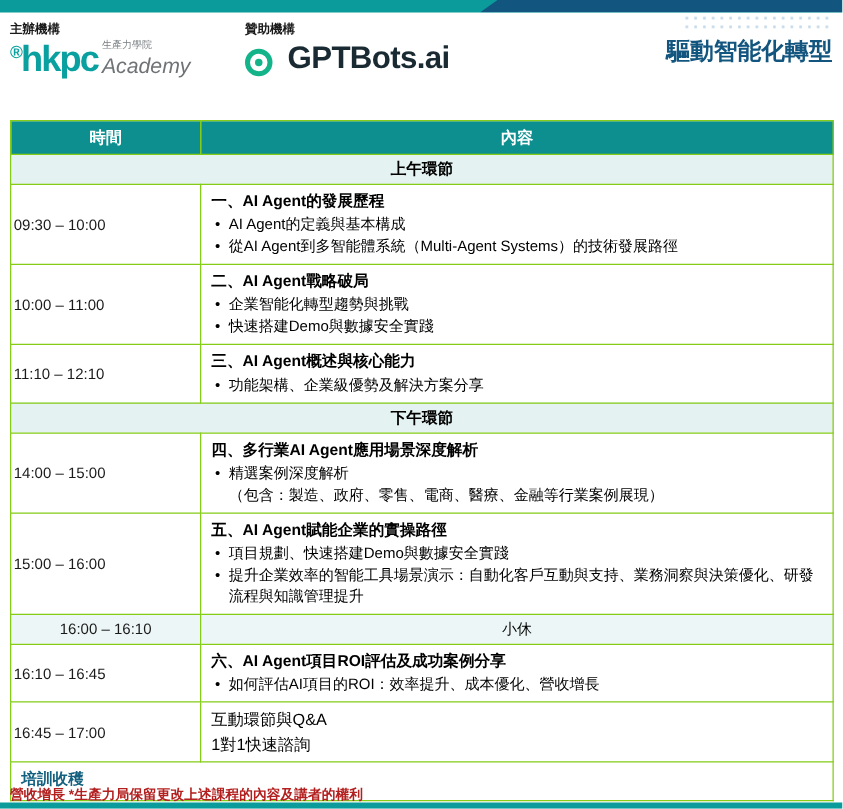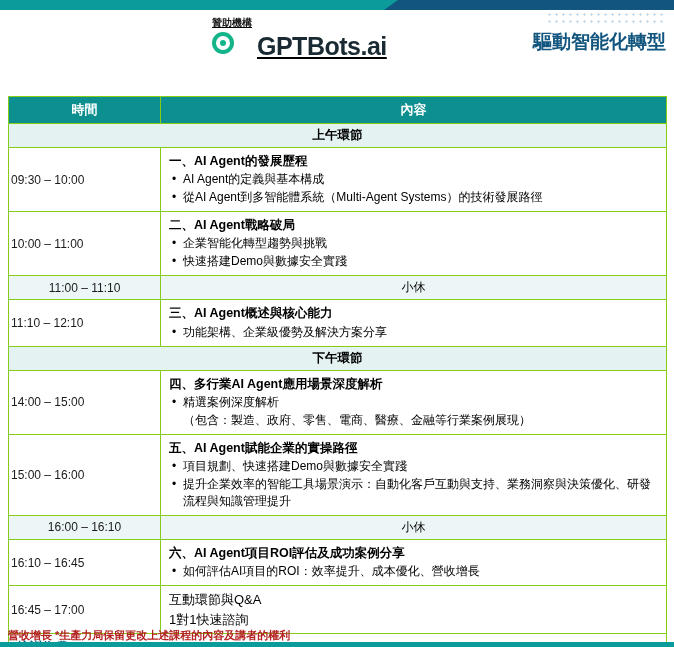--- a/index.html
+++ b/index.html
@@ -84,26 +84,26 @@
     margin-bottom: 2px;
   }
   .hkpc-cn {
     font-size: 8px;
     color: #7a7f82;
     line-height: 1;
     margin-bottom: 4px;
   }
   .spon-block {
     position: absolute;
-    left: 212px; top: 16px; text-decoration: underline;
+    left: 196px; top: 16px;
   }
   .gptbots {
     display: flex;
-    align-items: flex-start;
-    gap: 23px;
+    align-items: flex-end;
+    gap: 12px;
   }
   .gptbots-ring {
     width: 22px; height: 22px;
     border-radius: 50%;
     border: 4px solid #13b48a;
     box-sizing: border-box;
     position: relative;
   }
   .gptbots-ring::after {
     content: "";
@@ -252,20 +252,30 @@
 
 <div class="page">
 
   <div class="topbar">
     <div class="topbar-accent"></div>
   </div>
   <div class="topbar-dots"></div>
 
   <div class="header">
 
+    <div class="org-block">
+      <div class="org-label">主辦機構</div>
+      <div class="hkpc-logo">
+        <div class="hkpc-mark"><span class="dot">®</span><span>hkpc</span></div>
+        <div>
+          <div class="hkpc-cn">生產力學院</div>
+          <div class="hkpc-acad">Academy</div>
+        </div>
+      </div>
+    </div>
 
     <div class="spon-block">
       <div class="org-label">贊助機構</div>
       <div class="gptbots">
         <span class="gptbots-ring"></span>
         <span class="gptbots-name">GPTBots.ai</span>
       </div>
     </div>
 
     <div class="title-block">
@@ -307,24 +317,20 @@
           <td class="time">10:00 – 11:00</td>
           <td class="content">
             <div class="item-title">二、AI Agent戰略破局</div>
             <ul class="bullets">
               <li>企業智能化轉型趨勢與挑戰</li>
               <li>快速搭建Demo與數據安全實踐</li>
             </ul>
           </td>
         </tr>
 
-        <tr class="break">
-          <td class="time">11:00 – 11:10</td>
-          <td>小休</td>
-        </tr>
 
         <tr>
           <td class="time">11:10 – 12:10</td>
           <td class="content">
             <div class="item-title">三、AI Agent概述與核心能力</div>
             <ul class="bullets">
               <li>功能架構、企業級優勢及解決方案分享</li>
             </ul>
           </td>
         </tr>

